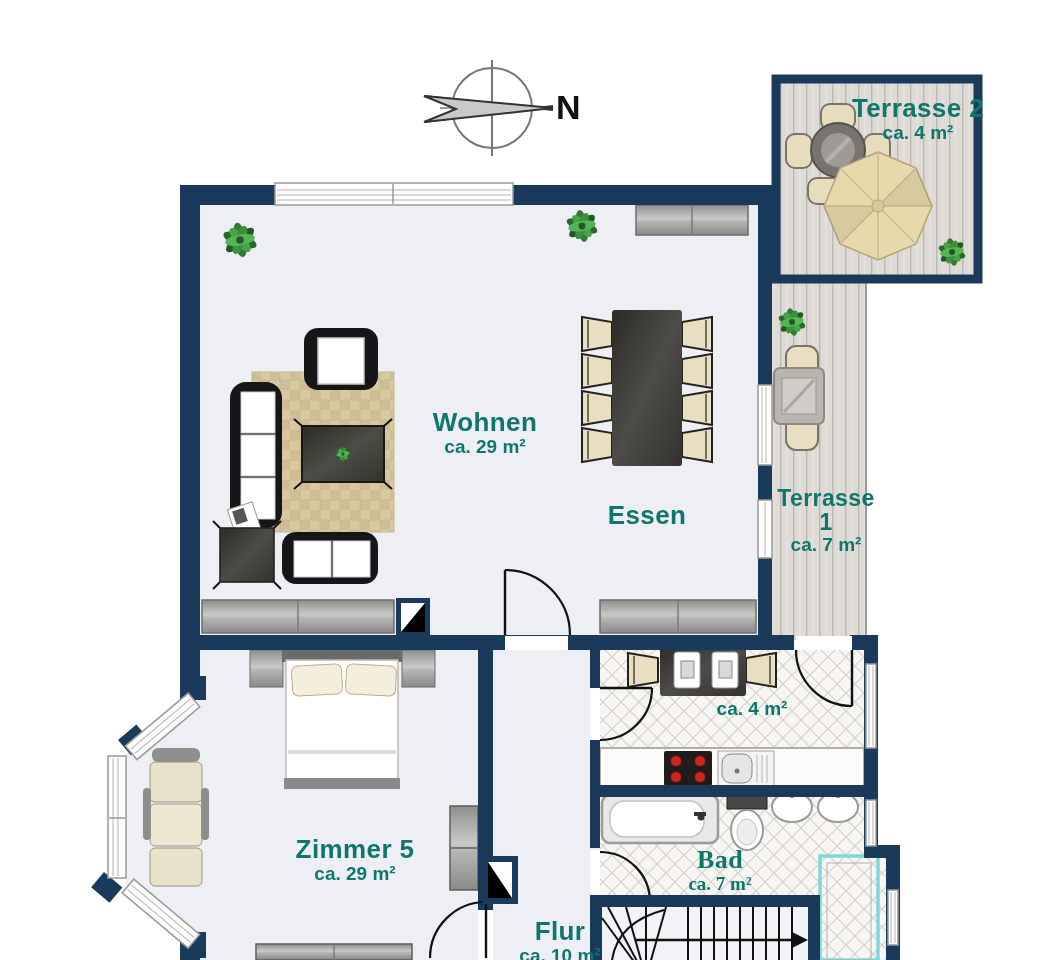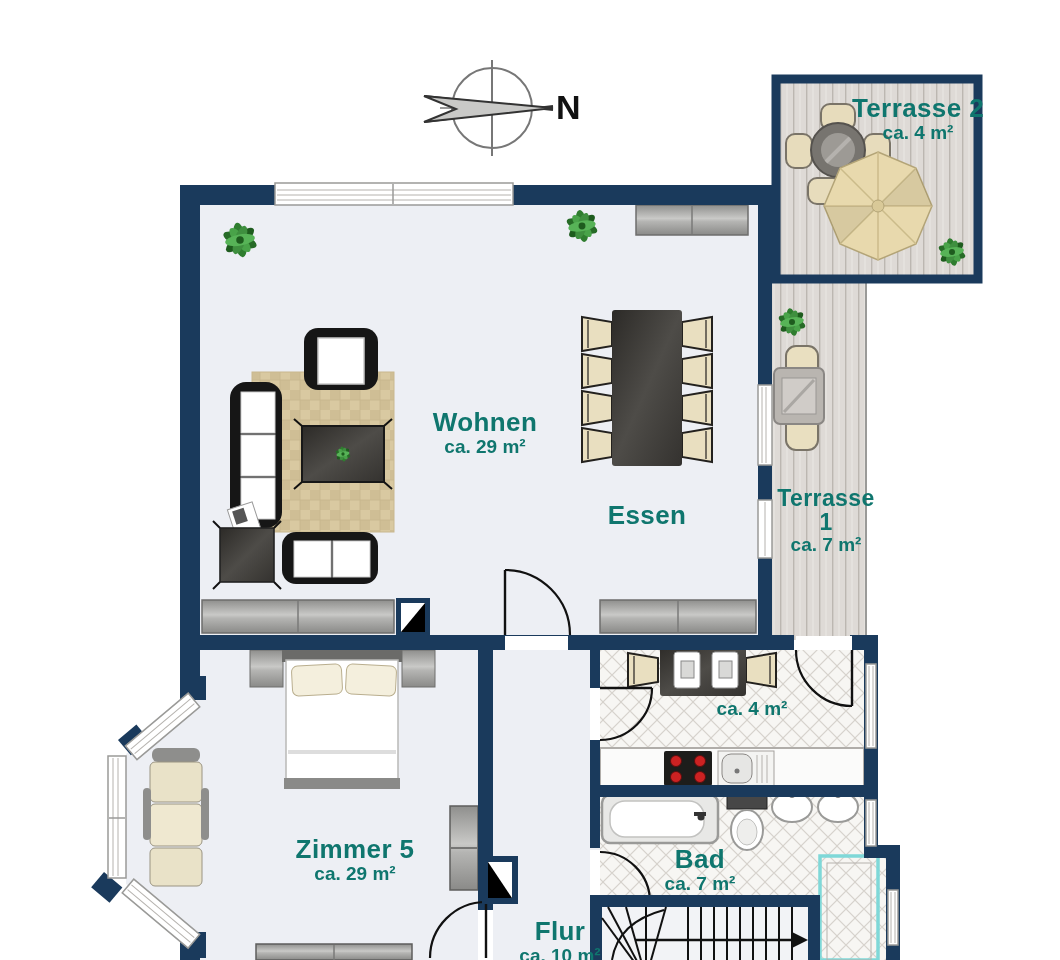--- a/index.html
+++ b/index.html
@@ -426,21 +426,21 @@
   <div class="lbl" style="left:765px;top:486px;width:110px;padding-left:6px;">
     <div class="room-title small">Terrasse</div>
     <div class="room-title small">1</div>
     <div class="room-area">ca. 7 m²</div>
   </div>
 
   <div class="lbl" style="left:672px;top:698px;width:160px;">
     <div class="room-area">ca. 4 m²</div>
   </div>
 
-  <div class="lbl" style="left:620px;top:846px;width:160px;">
+  <div class="lbl" style="left:640px;top:846px;width:160px;font-family:Liberation Serif, serif;">
     <div class="room-title">Bad</div>
     <div class="room-area">ca. 7 m²</div>
   </div>
 
   <div class="lbl" style="left:275px;top:836px;width:160px;">
     <div class="room-title">Zimmer 5</div>
     <div class="room-area">ca. 29 m²</div>
   </div>
 
   <div class="lbl" style="left:480px;top:918px;width:160px;">

